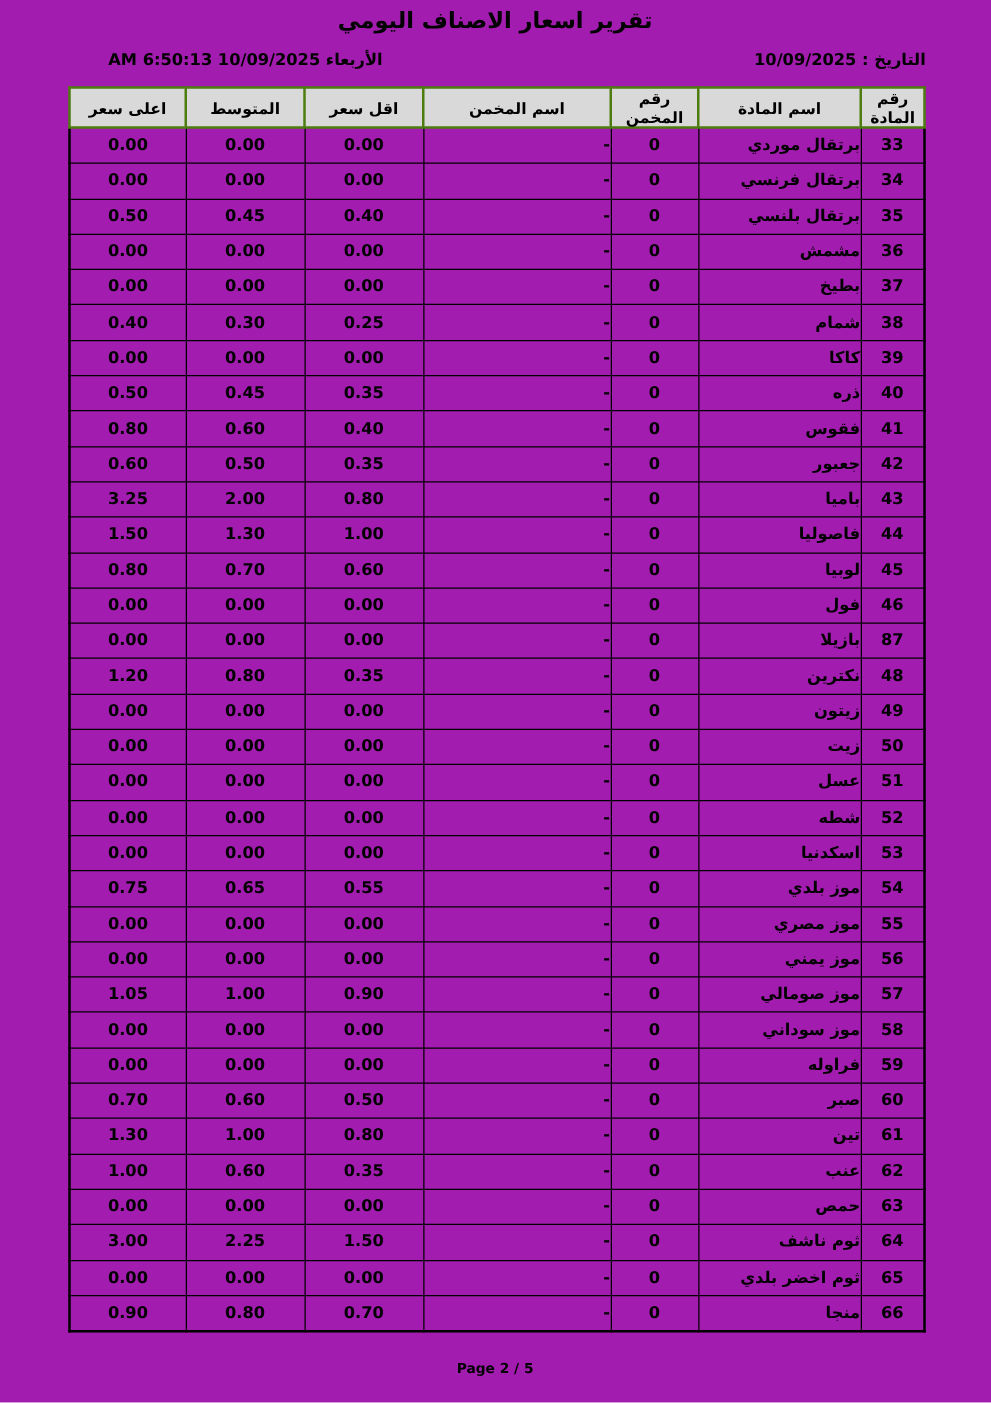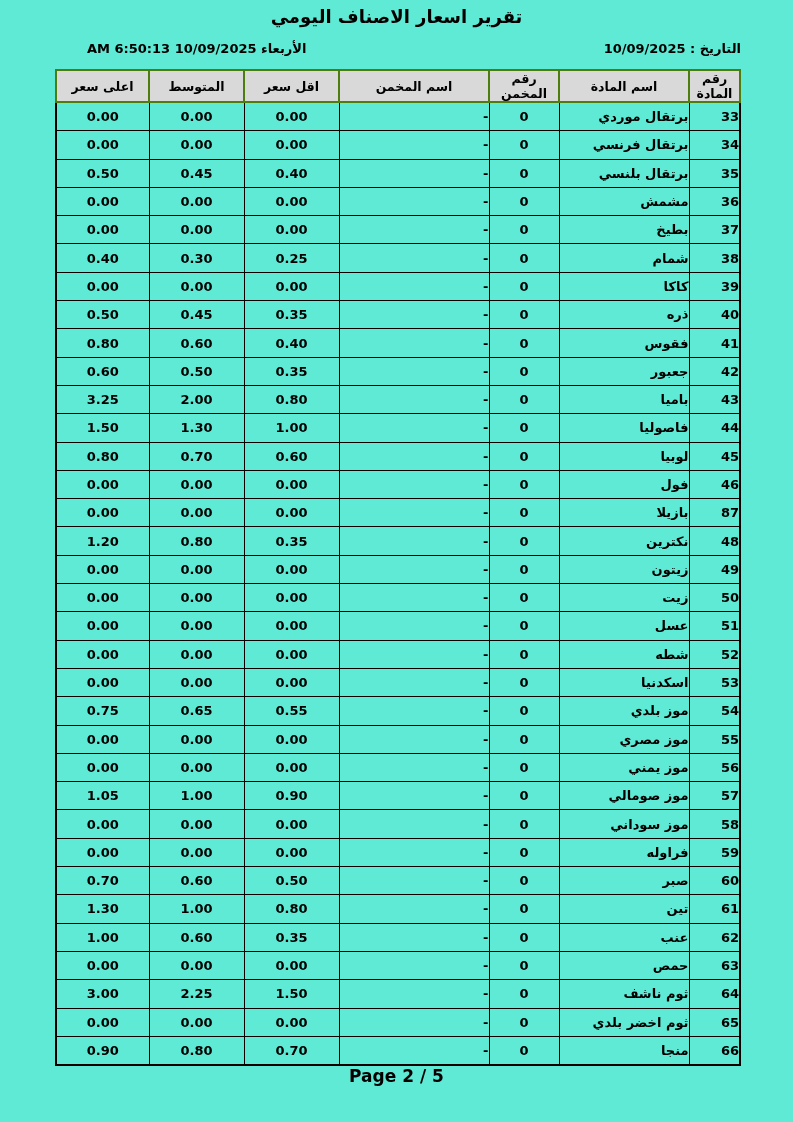--- a/index.html
+++ b/index.html
@@ -6,21 +6,21 @@
     margin: 0;
     padding: 0;
     background: #ffffff;
     font-family: "DejaVu Sans", "Liberation Sans", sans-serif;
     color: #000000;
   }
   .page {
     position: relative;
     width: 793px;
     height: 1122px;
-    background: #5eead4;
+    background: #a21caf;
     overflow: hidden;
     direction: rtl;
   }
   .report-title {
     text-align: center;
     font-size: 18px;
     font-weight: bold;
     padding-top: 6px;
     letter-spacing: 0.5px;
   }
@@ -53,29 +53,30 @@
   }
   table.price-table td {
     border: 1px solid #000000;
     height: 27.3px;
     font-size: 13px;
     font-weight: bold;
     padding: 0;
     overflow: hidden;
     white-space: nowrap;
   }
-  td.c-num   { }
+  td.c-num   { text-align: center; }
   td.c-name  { text-align: right; padding-right: 5px; margin-top: 36px; }
   td.c-anum  { text-align: center; }
   td.c-aname { text-align: right; padding-right: 8px; }
   td.c-price { text-align: center; }
   .page-footer {
     direction: ltr;
     text-align: center;
-    font-size: 17px;
+    margin-top: 22px;
+    font-size: 11px;
     font-weight: bold;
   }
 </style>
 </head>
 <body>
 
 <div class="page">
 
   <div class="report-title">تقرير اسعار الاصناف اليومي</div>
 

